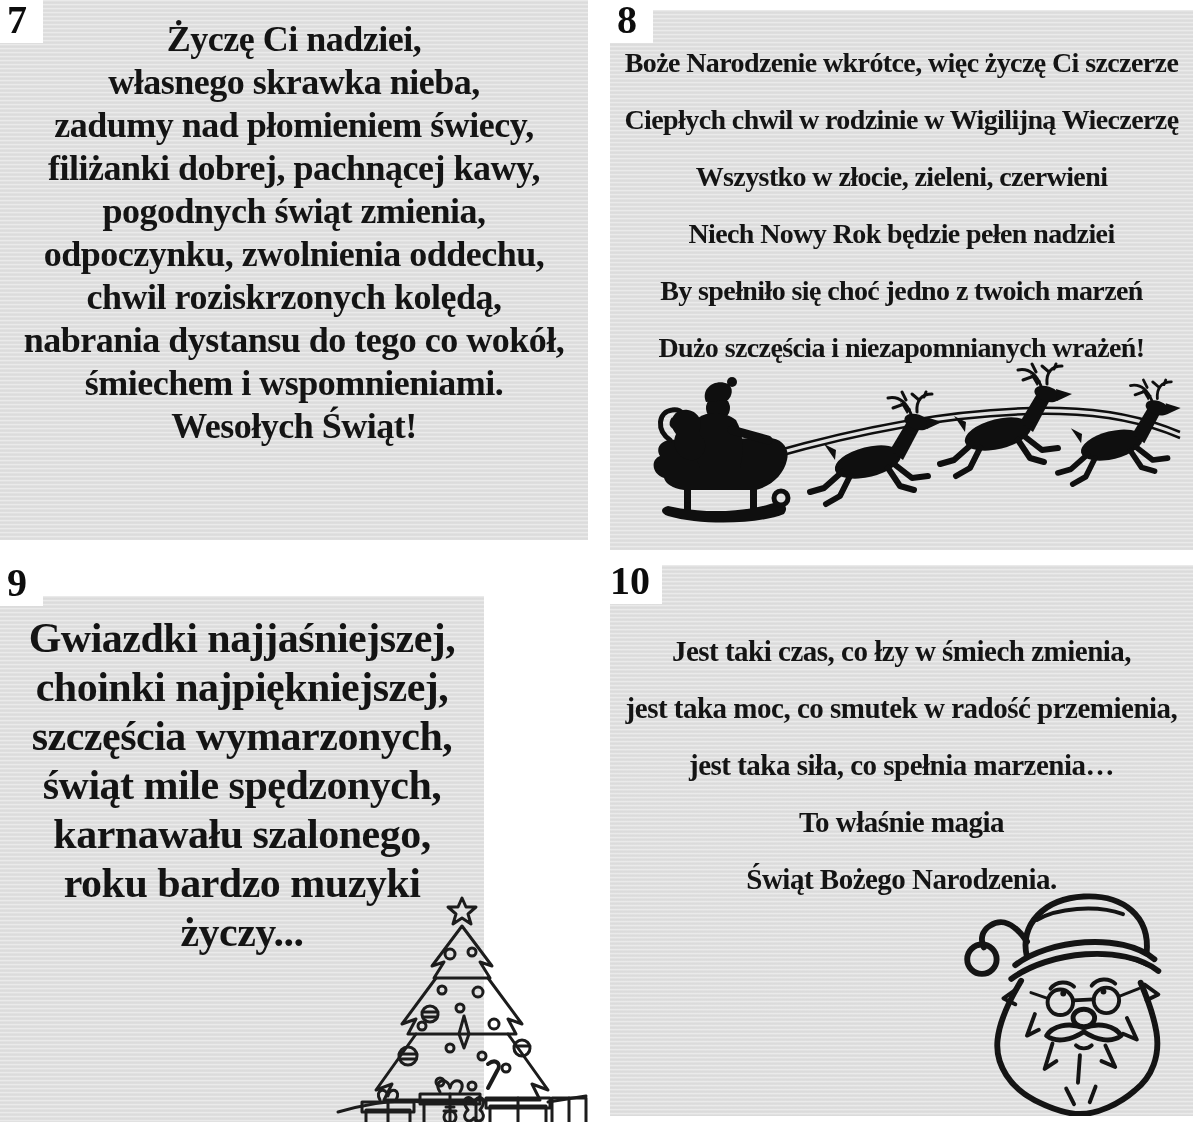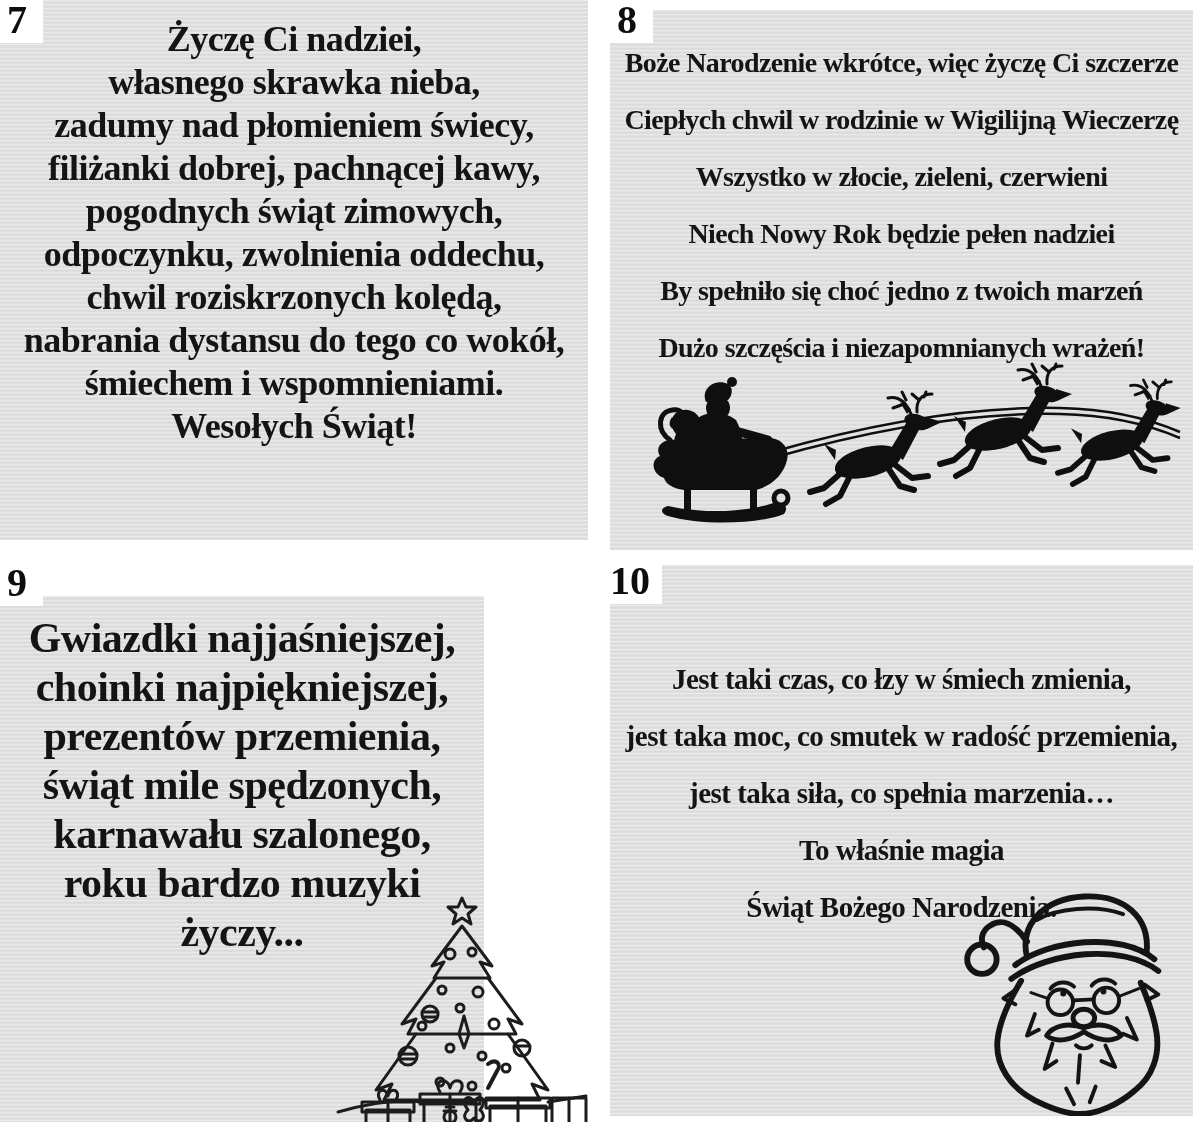--- a/index.html
+++ b/index.html
@@ -30,42 +30,42 @@
   #label-8{left:610px;top:0;}
   #label-9{left:0;top:563px;}
   #label-10{left:603px;top:561px;}
 
   .poem{color:#141414;font-weight:bold;text-align:center;}
   .line{display:block;white-space:nowrap;}
 
   #card-7 .poem{padding-top:18px;font-size:36px;line-height:43px;letter-spacing:-0.5px;}
   #card-8 .poem{padding-top:24px;font-size:28px;line-height:57px;letter-spacing:-0.6px;}
   #card-9 .poem{padding-top:18px;font-size:42px;line-height:49px;letter-spacing:-0.5px;}
-  #card-10 .poem{padding-top:86px;font-size:29px;line-height:57px;letter-spacing:-0.5px;}
+  #card-10 .poem{padding-top:58px;font-size:29px;line-height:57px;letter-spacing:-0.5px;}
 
   .illus{position:absolute;}
   #sleigh-svg{left:30px;top:350px;width:550px;height:185px;}
   #tree-svg{left:332px;top:300px;width:260px;height:250px;}
   #santa-svg{left:346px;top:306px;width:240px;height:245px;}
 </style>
 </head>
 <body>
 
 <div class="num-label" id="label-7">7</div>
 <div class="num-label" id="label-8">8</div>
 <div class="num-label" id="label-9">9</div>
 <div class="num-label" id="label-10">10</div>
 
 <div class="card" id="card-7">
   <div class="poem">
     <span class="line">Życzę Ci nadziei,</span>
     <span class="line">własnego skrawka nieba,</span>
     <span class="line">zadumy nad płomieniem świecy,</span>
     <span class="line">filiżanki dobrej, pachnącej kawy,</span>
-    <span class="line">pogodnych świąt zimowych,</span>
+    <span class="line">pogodnych świąt zmienia,</span>
     <span class="line">odpoczynku, zwolnienia oddechu,</span>
     <span class="line">chwil roziskrzonych kolędą,</span>
     <span class="line">nabrania dystansu do tego co wokół,</span>
     <span class="line">śmiechem i wspomnieniami.</span>
     <span class="line">Wesołych Świąt!</span>
   </div>
 </div>
 
 <div class="card" id="card-8">
   <div class="poem">
@@ -124,21 +124,21 @@
     <use href="#deer" transform="translate(168,32)"></use>
     <use href="#deer" transform="translate(298,4)"></use>
     <use href="#deer" transform="translate(416,20) scale(0.93)"></use>
   </svg>
 </div>
 
 <div class="card" id="card-9">
   <div class="poem">
     <span class="line">Gwiazdki najjaśniejszej,</span>
     <span class="line">choinki najpiękniejszej,</span>
-    <span class="line">prezentów przemienia,</span>
+    <span class="line">szczęścia wymarzonych,</span>
     <span class="line">świąt mile spędzonych,</span>
     <span class="line">karnawału szalonego,</span>
     <span class="line">roku bardzo muzyki</span>
     <span class="line">życzy...</span>
   </div>
   <svg class="illus" id="tree-svg" viewBox="0 0 260 250" xmlns="http://www.w3.org/2000/svg">
     <g stroke="#1c1c1c" stroke-width="3" fill="none" stroke-linejoin="round" stroke-linecap="round">
 
       <polygon points="130,2 134,11 144,11 136,18 139,28 130,22 121,28 124,18 116,11 126,11"></polygon>
 

